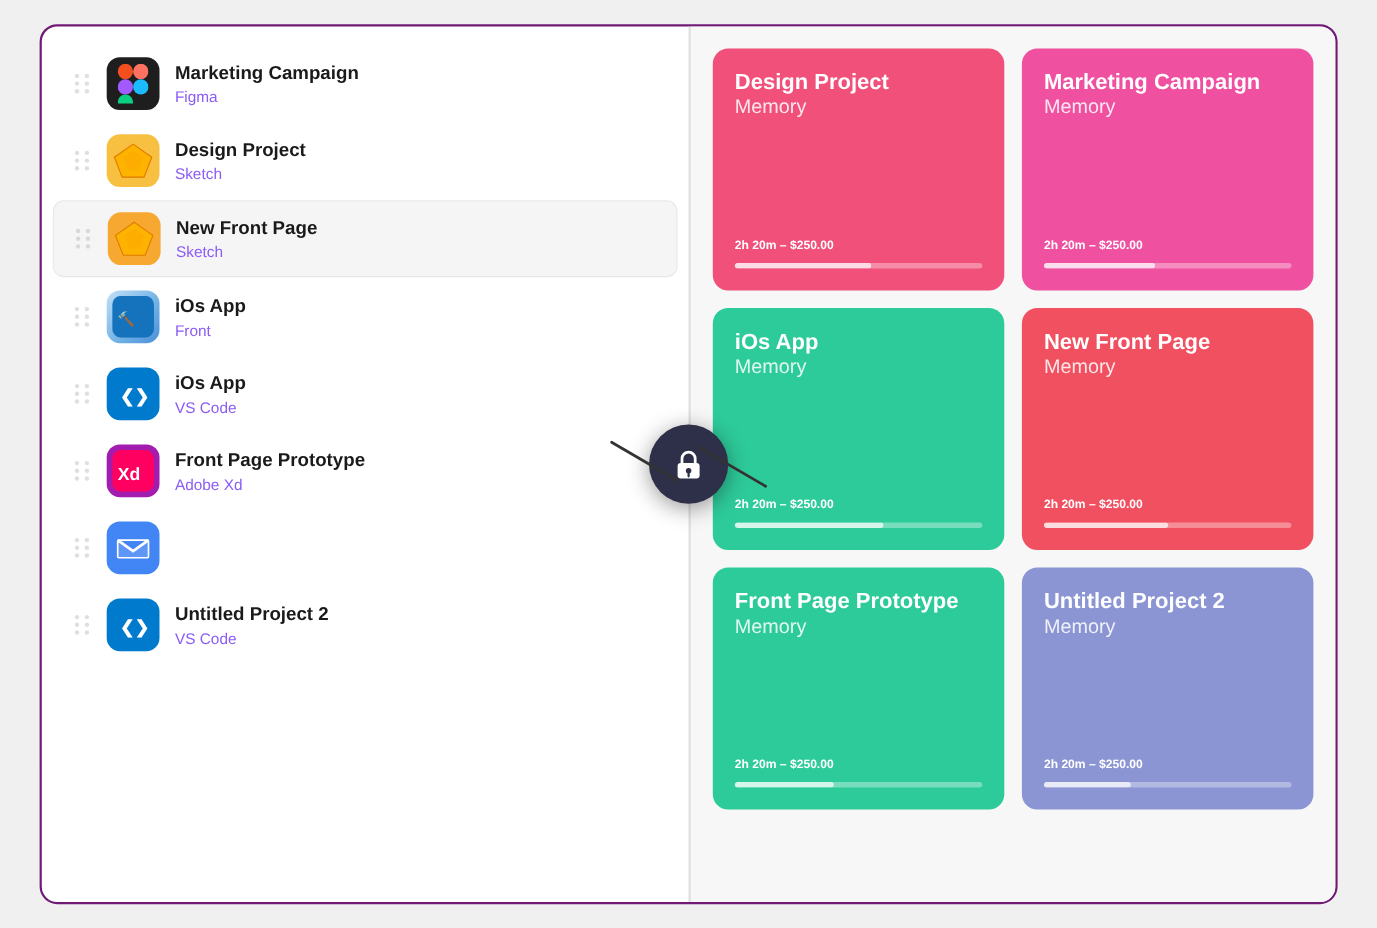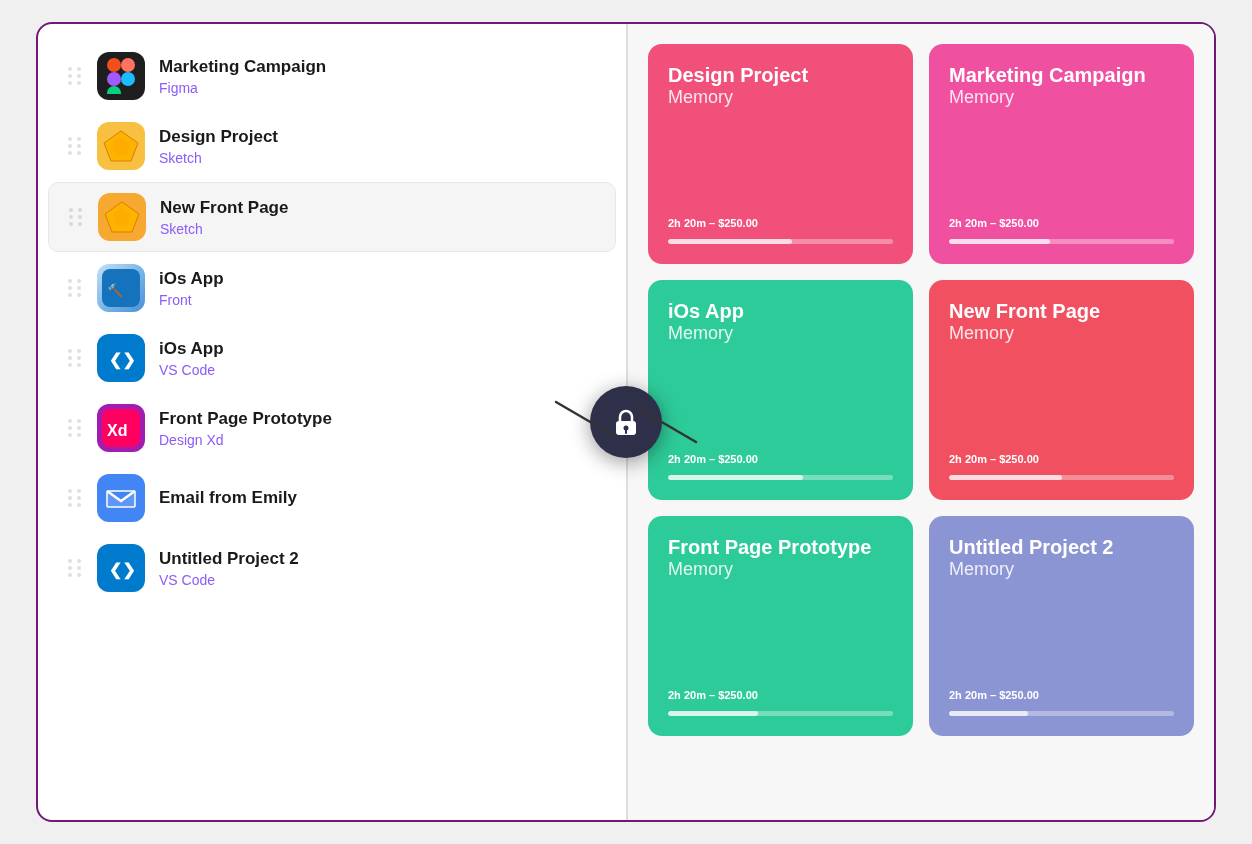--- a/index.html
+++ b/index.html
@@ -293,42 +293,41 @@
           <div class="drag-dot"></div>
     </div>
     <div class="app-icon adobexd">
       <svg width="38" height="38" viewBox="0 0 38 38" fill="none">
       <rect width="38" height="38" rx="8" fill="#FF0060"></rect>
       <text x="5" y="27" font-size="16" font-weight="bold" fill="white" font-family="sans-serif">Xd</text>
     </svg>
     </div>
     <div class="item-text">
       <div class="item-title">Front Page Prototype</div>
-      <div class="item-subtitle">Design Xd</div>
+      <div class="item-subtitle">Adobe Xd</div>
     </div>
   </div>
       <div class="list-item">
     <div class="drag-handle">
       <div class="drag-dot"></div>
           <div class="drag-dot"></div>
           <div class="drag-dot"></div>
           <div class="drag-dot"></div>
           <div class="drag-dot"></div>
           <div class="drag-dot"></div>
     </div>
     <div class="app-icon gmail">
       <svg width="38" height="38" viewBox="0 0 38 38" fill="none">
       <rect width="38" height="38" rx="8" fill="#4285F4"></rect>
       <polygon points="5,12 19,22 33,12 33,28 5,28" fill="#fff" opacity="0.15"></polygon>
       <polyline points="5,12 19,22 33,12" stroke="white" stroke-width="2.5" fill="none"></polyline>
       <rect x="5" y="12" width="28" height="16" rx="1" fill="none" stroke="white" stroke-width="1.5"></rect>
     </svg>
     </div>
     <div class="item-text">
-      <div class="item-title">Email from Emily</div>
     </div>
   </div>
       <div class="list-item">
     <div class="drag-handle">
       <div class="drag-dot"></div>
           <div class="drag-dot"></div>
           <div class="drag-dot"></div>
           <div class="drag-dot"></div>
           <div class="drag-dot"></div>
           <div class="drag-dot"></div>

